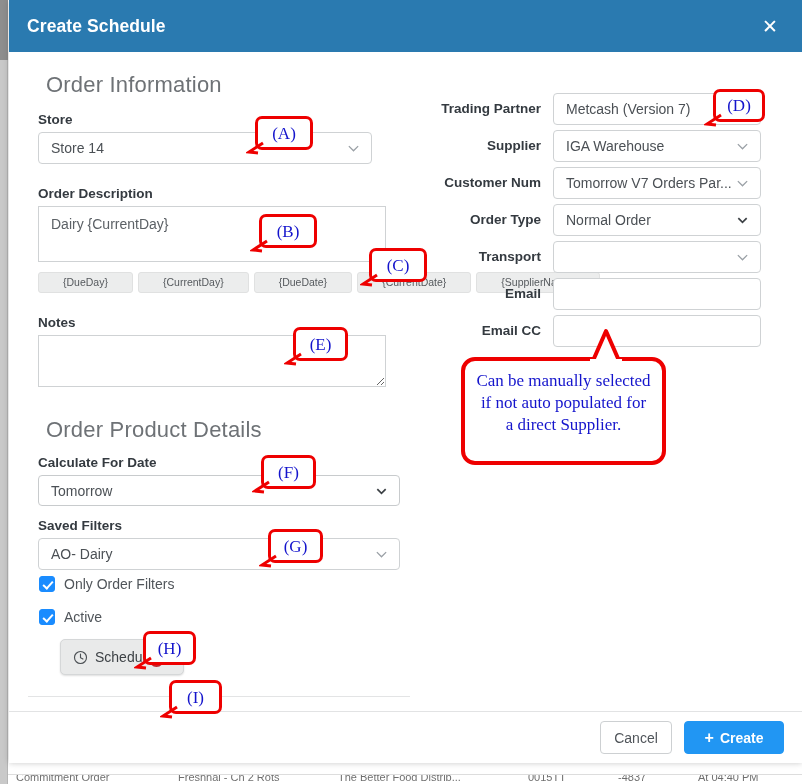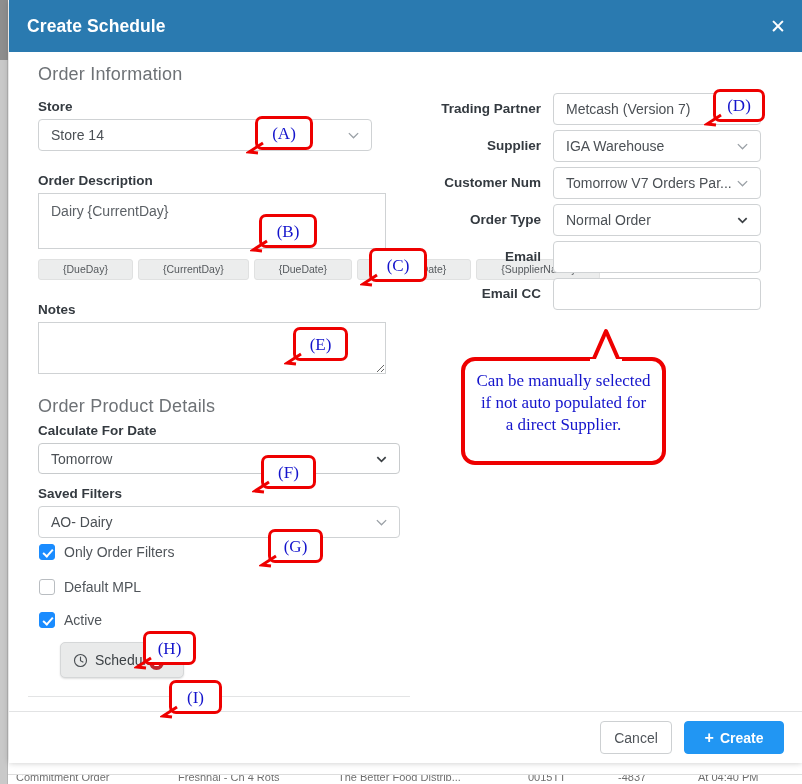--- a/index.html
+++ b/index.html
@@ -60,21 +60,21 @@
     height: 763px;
     background: #ffffff;
     box-shadow: 0 0 6px rgba(0,0,0,.22);
   }
 
   .modal-header {
     height: 52px;
     background: #2a7ab0;
     display: flex;
     align-items: center;
-    padding: 0 8px 0 18px;
+    padding: 0 16px 0 18px;
   }
   .modal-title {
     color: #ffffff;
     font-size: 17.5px;
     font-weight: bold;
     letter-spacing: .1px;
     flex: 1;
   }
   .close-btn {
     color: #ffffff;
@@ -97,24 +97,24 @@
     left: 19px; top: 0;
     width: 400px;
   }
   .col-right {
     position: absolute;
     left: 424px; top: 38px;
     width: 340px;
   }
 
   h2.section {
-    font-size: 18px;
+    font-size: 22px;
     font-weight: normal;
     color: #6e7276;
-    margin: 0;
+    margin: 8px;
     padding: 12px 0 4px 10px;
     letter-spacing: .2px;
   }
 
   .fld-label {
     font-size: 13.5px;
     font-weight: bold;
     color: #343a40;
     margin: 10px 0 5px 10px;
   }
@@ -347,21 +347,21 @@
 <body>
 
 <div id="root">
 
   <div class="page-scrollbar">
     <div class="page-scrollbar-thumb"></div>
   </div>
 
   <div class="bg-row">
     <div class="bg-row-inner">
-      <span class="bg-cell" style="width:170px;padding-left:8px">Commitment Order</span><span class="bg-cell" style="width:160px">Freshnal - Cn 4 Rots</span><span class="bg-cell" style="width:190px">The Better Food Distrib...</span><span class="bg-cell" style="width:90px">0015TT</span><span class="bg-cell" style="width:80px">-4837</span><span class="bg-cell" style="width:96px">At 04:40 PM</span>
+      <span class="bg-cell" style="width:170px;padding-left:8px">Commitment Order</span><span class="bg-cell" style="width:160px">Freshnal - Cn 2 Rots</span><span class="bg-cell" style="width:190px">The Better Food Distrib...</span><span class="bg-cell" style="width:90px">0015TT</span><span class="bg-cell" style="width:80px">-4837</span><span class="bg-cell" style="width:96px">At 04:40 PM</span>
     </div>
   </div>
 
   <div class="modal">
 
     <div class="modal-header">
       <div class="modal-title">Create Schedule</div>
       <div class="close-btn">✕</div>
     </div>
 
@@ -415,24 +415,20 @@
                 <path d="M2 5 L7 10 L12 5" fill="none" stroke="#9aa0a6" stroke-width="1.4"></path>
               </svg>
           </span>
         </div>
 
         <div class="cb-row" style="margin-top:6px">
           <span class="cb on"></span>
           <span class="cb-label">Only Order Filters</span>
         </div>
 
-        <div class="cb-row" style="margin-top:19px">
-          <span class="cb"></span>
-          <span class="cb-label">Default MPL</span>
-        </div>
 
         <div class="cb-row" style="margin-top:17px">
           <span class="cb on"></span>
           <span class="cb-label">Active</span>
         </div>
 
         <div class="schedule-btn">
           <span class="clock-icon">
             <svg viewBox="0 0 16 16">
                 <circle cx="8" cy="8" r="6.4" fill="none" stroke="#4a4f53" stroke-width="1.2"></circle>
@@ -487,20 +483,31 @@
           <div class="control native">
             <span>Normal Order</span>
             <span class="chev">
               <svg viewBox="0 0 14 14">
                   <path d="M2.5 5 L7 9.6 L11.5 5" fill="none" stroke="#3c4145" stroke-width="1.8"></path>
                 </svg>
             </span>
           </div>
         </div>
 
+        <div class="rrow">
+          <div class="rlabel">Transport</div>
+          <div class="control w-right">
+            <span></span>
+            <span class="chev">
+              <svg viewBox="0 0 14 14">
+                  <path d="M2 5 L7 10 L12 5" fill="none" stroke="#9aa0a6" stroke-width="1.4"></path>
+                </svg>
+            </span>
+          </div>
+        </div>
 
         <div class="rrow">
           <div class="rlabel">Email</div>
           <div class="control w-right" style="padding-right:12px;cursor:text">
             <span></span>
           </div>
         </div>
 
         <div class="rrow">
           <div class="rlabel">Email CC</div>

